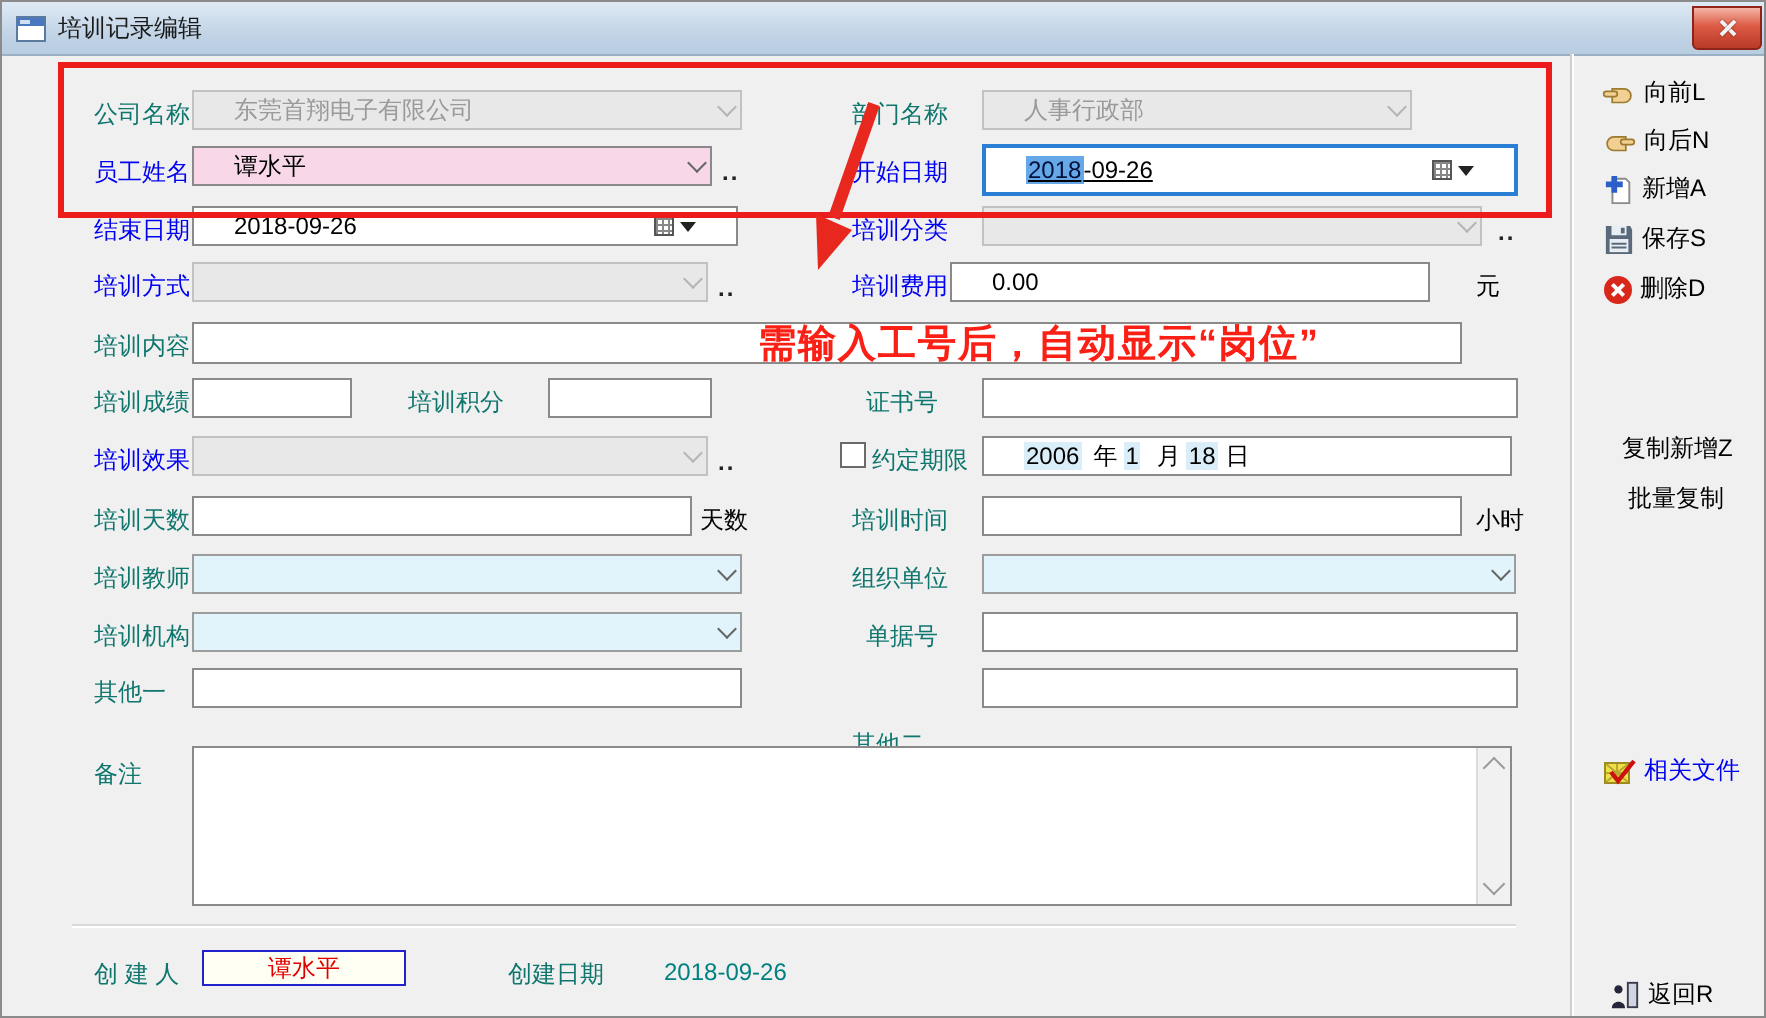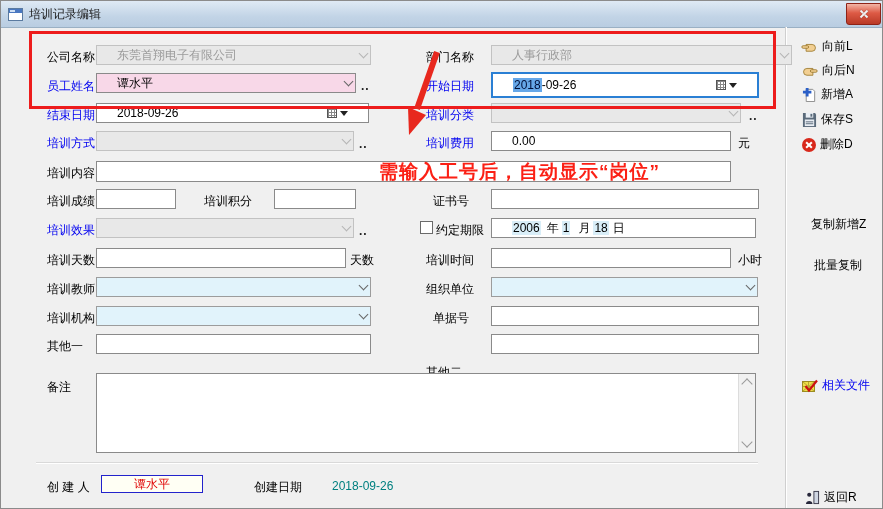--- a/index.html
+++ b/index.html
@@ -14,21 +14,21 @@
     display:flex;align-items:center;}
   #titlebar .ttl{margin-left:6px;color:#1a1a1a;}
   .appicon{width:15px;height:13px;margin-left:7px;display:inline-block;}
   #closebtn{position:absolute;left:845px;top:2px;width:33px;height:20px;
     background:linear-gradient(#f3b5a6,#dd5a45 45%,#b93a27);border:1px solid #8e2317;
     border-radius:0 0 3px 3px;cursor:pointer;}
   #closebtn .bar{position:absolute;left:12px;top:9px;width:10px;height:2px;background:#f3f3f3;
     box-shadow:0 0 1px #7a1d12;}
   #closebtn .b1{transform:rotate(45deg);} #closebtn .b2{transform:rotate(-45deg);}
   
-  .lbl{position:absolute;white-space:nowrap;color:#000000;}
+  .lbl{position:absolute;white-space:nowrap;color:#0f766e;}
   .lbl.blue{color:#0000f0;}
   .fld{position:absolute;height:20px;box-sizing:border-box;background:#fff;
     border:1px solid #8a8a8a;display:flex;align-items:center;padding:0 20px;overflow:hidden;}
   .combo{padding-right:3px;}
   .combo.dis{background:#e8e8e8;border-color:#c2c2c2;color:#9a9a9a;}
   .combo.cyan{background:#e1f3fb;border-color:#9c9c9c;}
   .combo.pink{background:#f8d8e8;border-color:#8a8a8a;}
   .chev{width:6px;height:6px;border-right:1px solid #666;border-bottom:1px solid #666;
     transform:rotate(45deg);margin-left:auto;margin-top:-3px;flex:0 0 auto;}
   .combo.dis .chev{border-color:#b5b5b5;}
@@ -136,21 +136,21 @@
       <span class="bar b1"></span>
         <span class="bar b2"></span>
     </span>
     <span class="txt">删除D</span>
   </div>
 
   <div class="side" style="left:810px;top:215px;">
     <span class="txt">复制新增Z</span>
   </div>
 
-  <div class="side" style="left:813px;top:256px;">
+  <div class="side" style="left:813px;top:240px;">
     <span class="txt">批量复制</span>
   </div>
 
   <div class="side" style="left:801px;top:376px;">
     <svg class="icon" width="16" height="14" viewBox="0 0 16 14">
       <rect x="0.5" y="2.5" width="12" height="10" fill="#efe04a" stroke="#9c8c20"></rect>
       <path stroke="#b8a830" stroke-width="1" d="M1 3l11 9M1 12L12 3M1 7.5h11M6.5 3v9"></path>
       <path d="M3.5 7l3.5 4.5L15 1.5" stroke="#cc1111" stroke-width="2.2" fill="none"></path>
     </svg>
     <span class="txt blue">相关文件</span>
@@ -166,34 +166,34 @@
     <span class="txt">返回R</span>
   </div>
 
   <span class="lbl" style="left:46px;top:48px;">公司名称</span>
   <div class="fld combo dis" style="left:95px;top:44px;width:275px;">
     <span>东莞首翔电子有限公司</span>
     <span class="chev"></span>
   </div>
 
   <span class="lbl" style="left:425px;top:48px;">部门名称</span>
-  <div class="fld combo dis" style="left:490px;top:44px;width:301px;">
+  <div class="fld combo dis" style="left:490px;top:44px;width:215px;">
     <span>人事行政部</span>
     <span class="chev"></span>
   </div>
 
   <span class="lbl blue" style="left:46px;top:77px;">员工姓名</span>
   <div class="fld combo pink" style="left:95px;top:72px;width:260px;">
     <span>谭水平</span>
     <span class="chev"></span>
   </div>
   <span class="dots" style="left:360px;top:78px;">..</span>
 
   <span class="lbl blue" style="left:425px;top:77px;">开始日期</span>
-  <div class="fld" style="left:490px;top:71px;width:268px;height:26px;border:2px solid #2a7fd4;">
+  <div class="fld" style="left:490px;top:71px;width:268px;height:26px;border:2px solid #2a7fd4;text-decoration:underline;">
     <span class="sel">2018</span>
       <span>-09-26</span>
     <span class="datebtns">
       <span class="cal"></span>
       <span class="tri"></span>
     </span>
   </div>
 
   <span class="lbl blue" style="left:46px;top:106px;">结束日期</span>
   <div class="fld" style="left:95px;top:102px;width:273px;">
@@ -212,21 +212,21 @@
   <span class="dots" style="left:748px;top:108px;">..</span>
 
   <span class="lbl blue" style="left:46px;top:134px;">培训方式</span>
   <div class="fld combo dis" style="left:95px;top:130px;width:258px;">
     <span></span>
     <span class="chev"></span>
   </div>
   <span class="dots" style="left:358px;top:136px;">..</span>
 
   <span class="lbl blue" style="left:425px;top:134px;">培训费用</span>
-  <div class="fld" style="left:490px;top:130px;width:240px;">
+  <div class="fld" style="left:474px;top:130px;width:240px;">
     <span>0.00</span>
   </div>
   <span class="unit" style="left:737px;top:134px;">元</span>
 
   <span class="lbl" style="left:46px;top:164px;">培训内容</span>
   <div class="fld" style="left:95px;top:160px;width:635px;height:21px;">
     <span></span>
   </div>
 
   <span class="lbl" style="left:46px;top:192px;">培训成绩</span>

